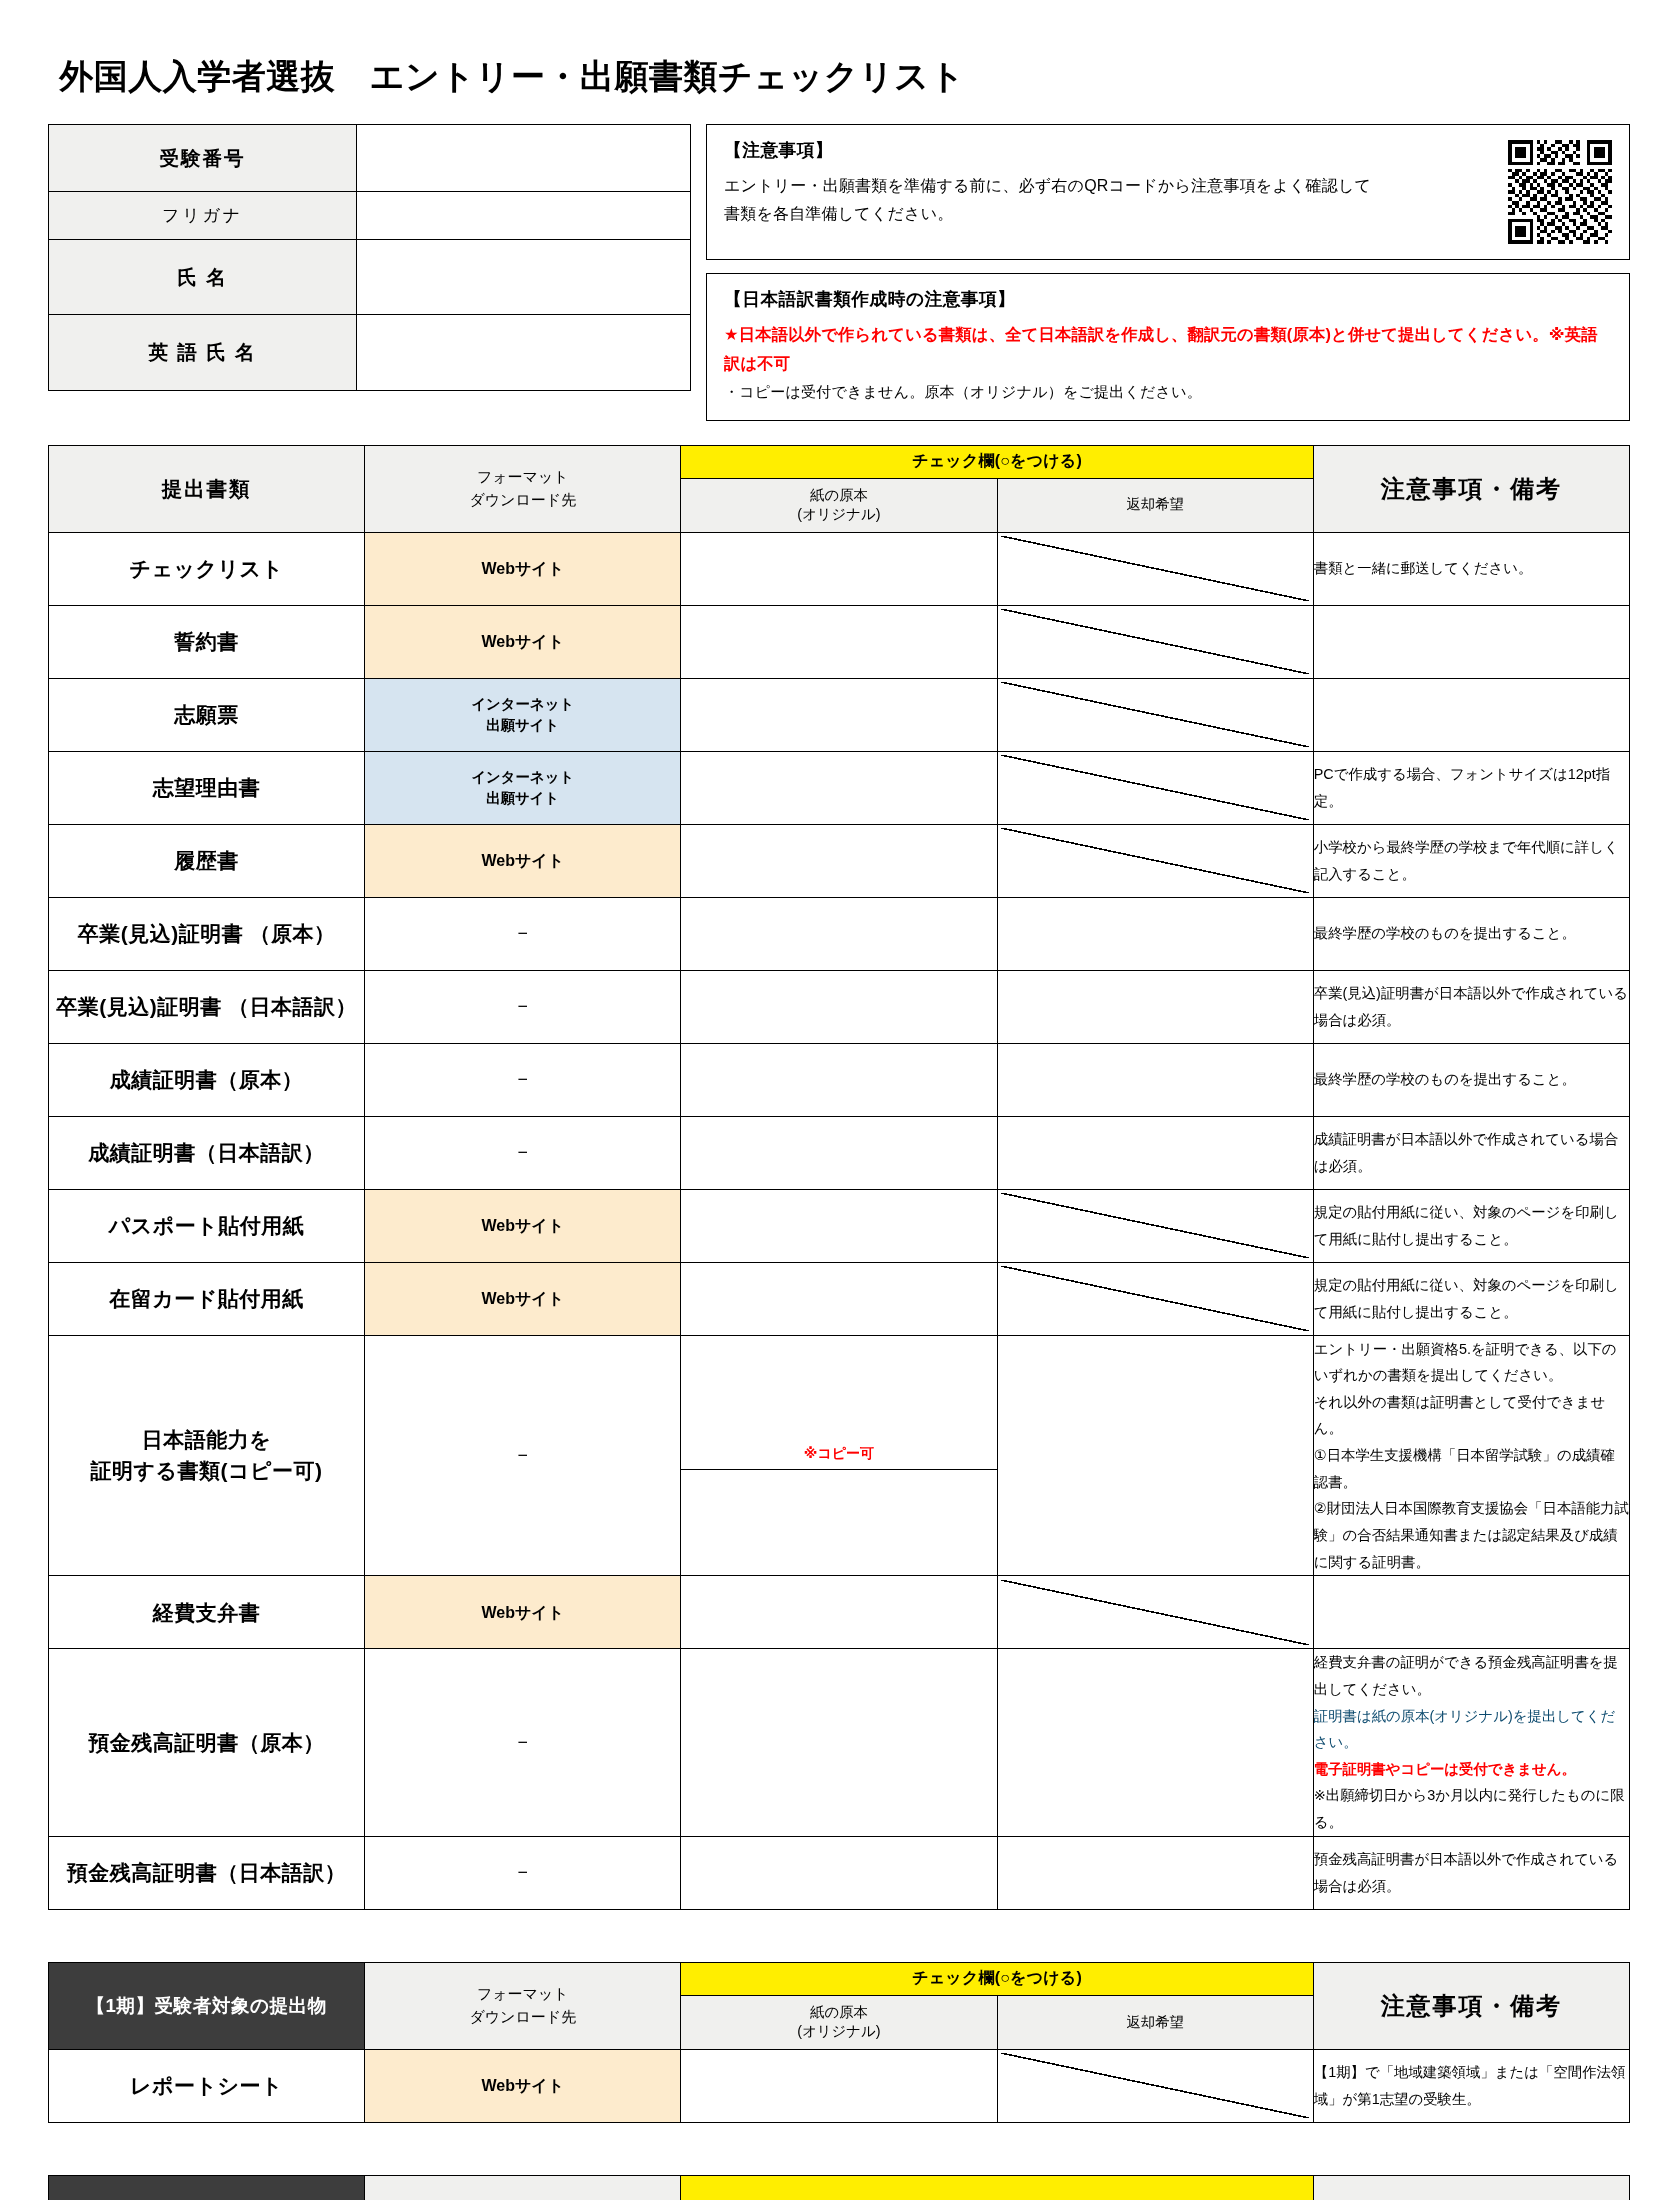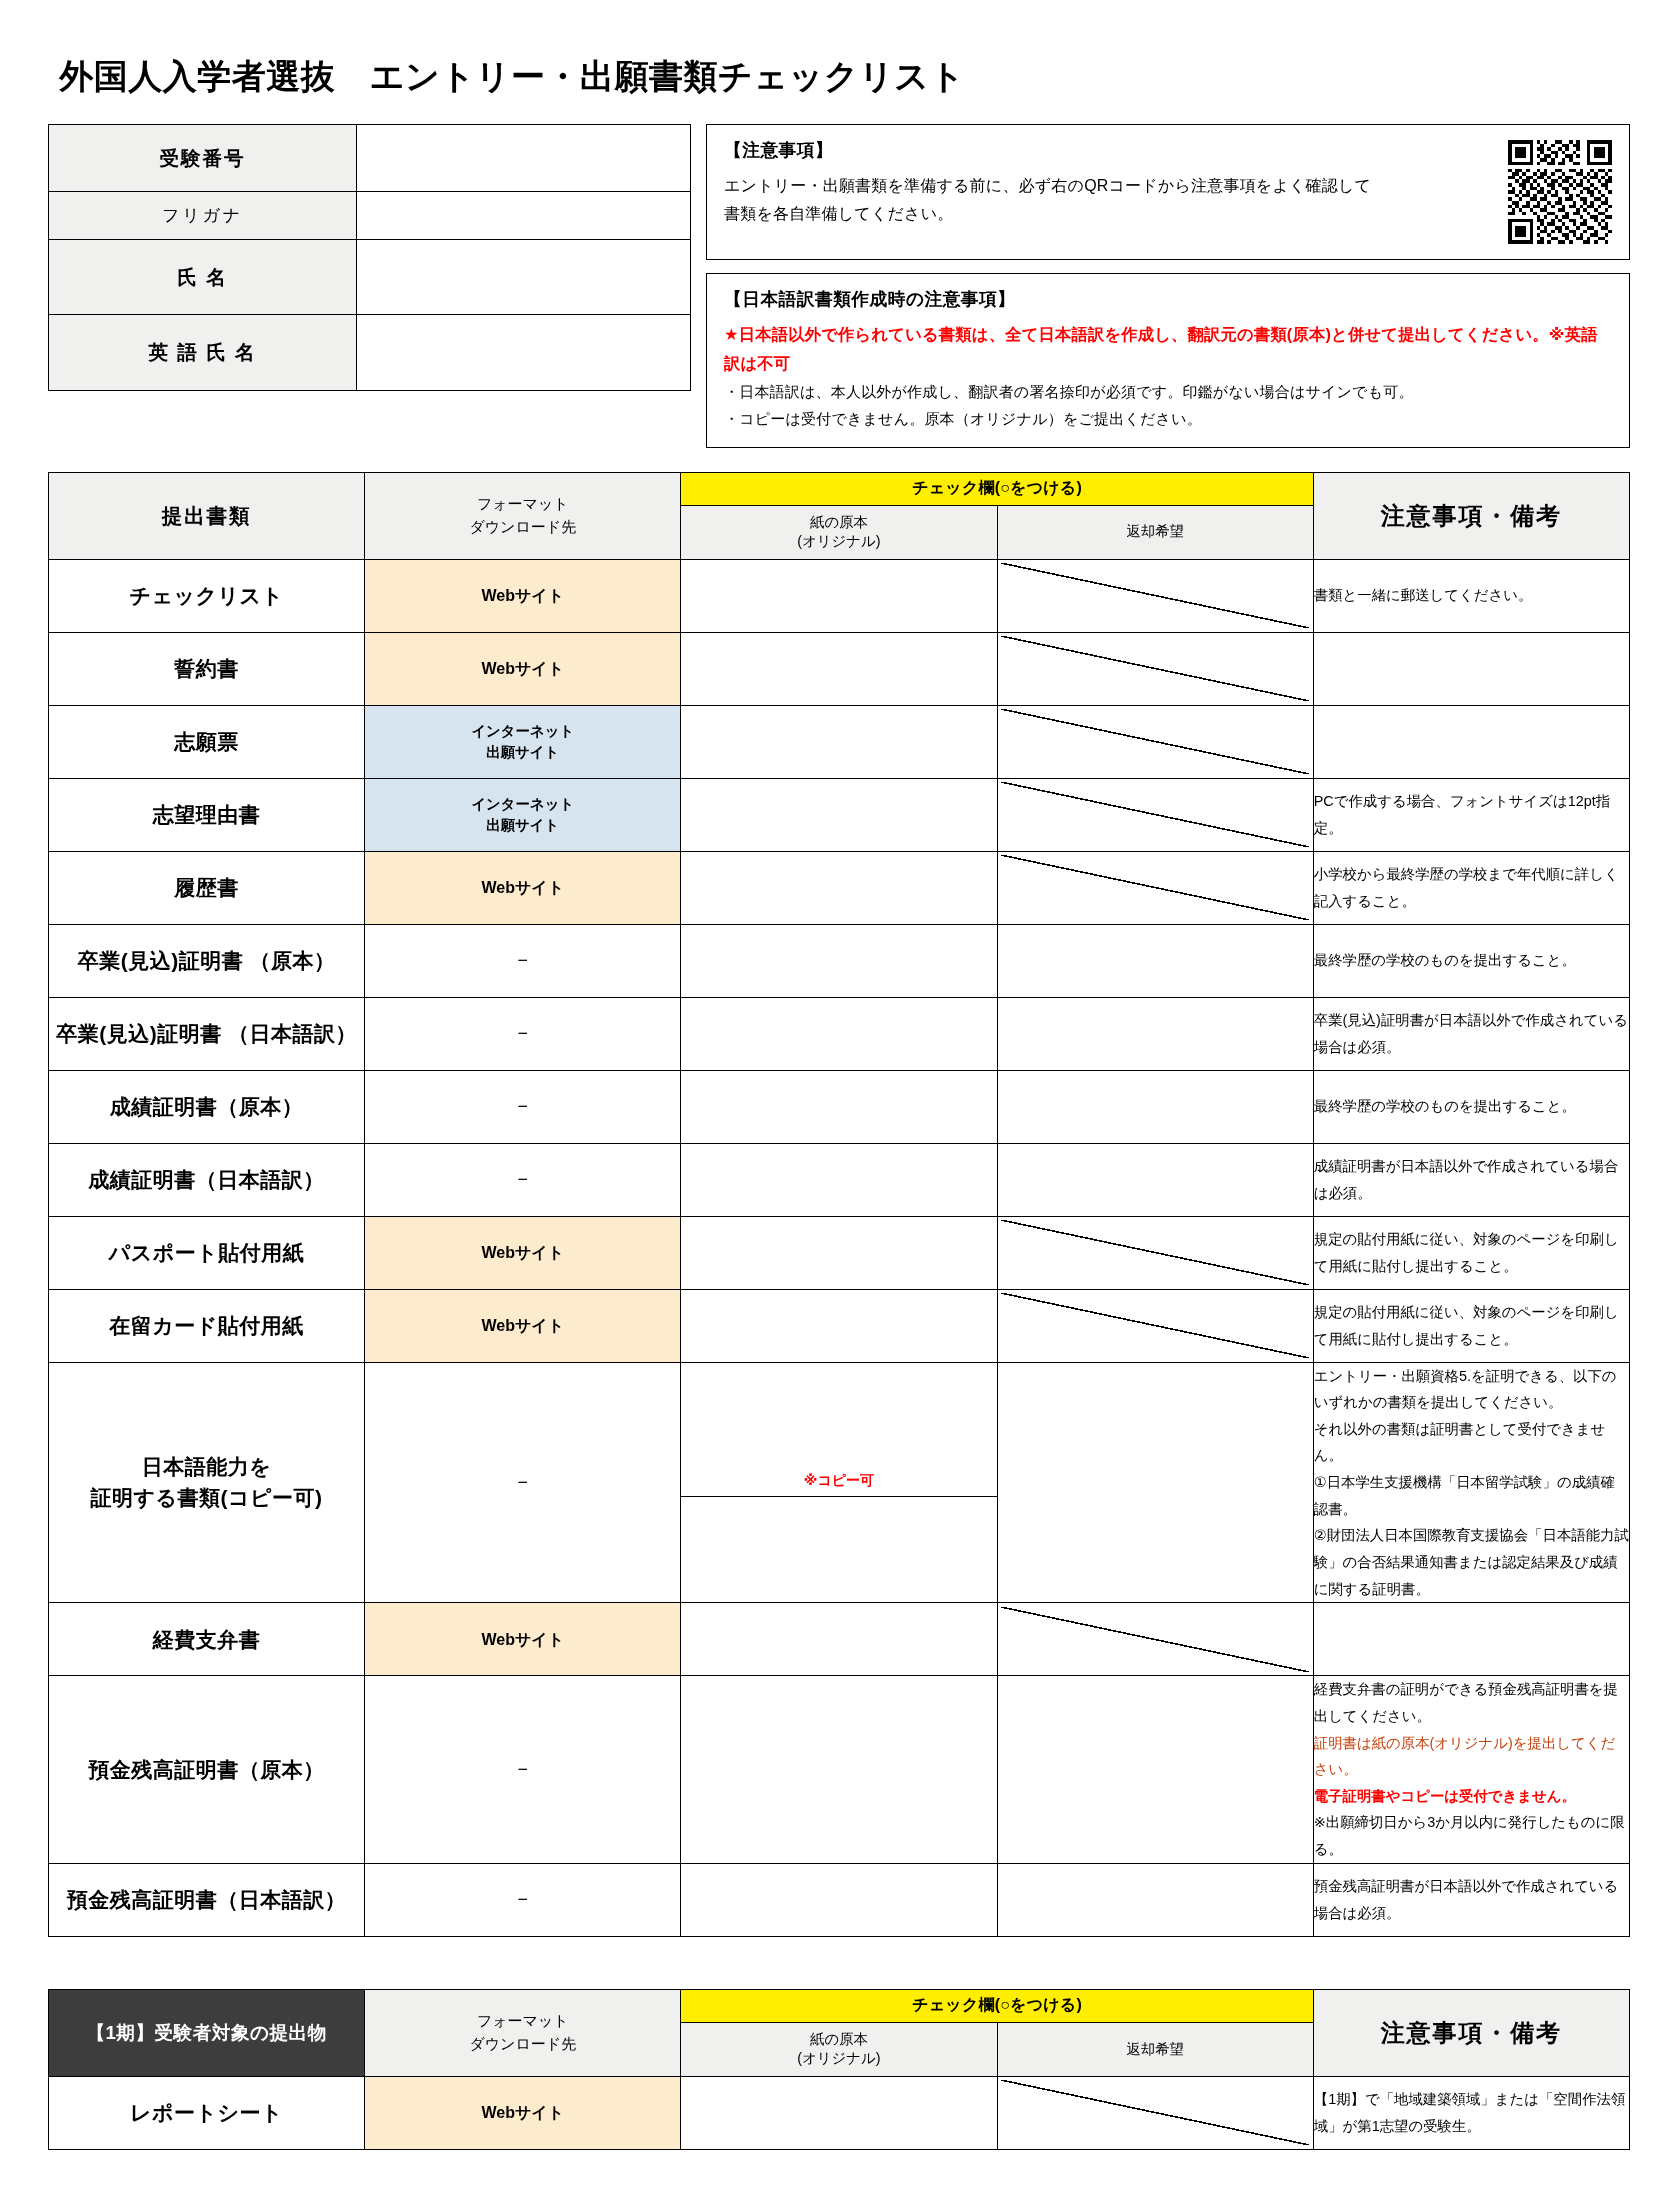--- a/index.html
+++ b/index.html
@@ -162,21 +162,21 @@
   .c-fmt.web  { background: #fdebcd; }
   .c-fmt.net  { background: #d6e4f0; font-size: 14.4px; }
   .c-fmt.dash { font-weight: normal; font-size: 17.7px; }
   .c-check { background: #fff; }
   .c-notes {
     padding: 9.3px 11.2px 9.3px 13px;
     font-size: 14.4px;
     line-height: 1.85;
     text-align: left;
   }
-  .note-line.red  { color: #c2410c; }
+  .note-line.red  { color: #0c4a6e; }
   .note-line.redb { color: #ff0000; font-weight: bold; }
 
   
   .slash { position: relative; }
   .slash::after {
     content: "";
     position: absolute;
     left: 3.7px; right: 3.7px; top: 3.7px; bottom: 3.7px;
     background: linear-gradient(to right top,
       transparent calc(50% - 0.8px), #000 calc(50% - 0.8px),
@@ -475,21 +475,20 @@
                 <rect x="24" y="28" width="1" height="1"></rect>
               <rect x="27" y="28" width="1" height="1"></rect>
             </g>
           </svg>
         </div>
       </div>
 
       <div class="notice-box">
         <div class="notice-title">【日本語訳書類作成時の注意事項】</div>
         <div class="notice-line red">★日本語以外で作られている書類は、全て日本語訳を作成し、翻訳元の書類(原本)と併せて提出してください。※英語訳は不可</div>
-        <div class="notice-line small">・日本語訳は、本人以外が作成し、翻訳者の署名捺印が必須です。印鑑がない場合はサインでも可。</div>
         <div class="notice-line small">・コピーは受付できません。原本（オリジナル）をご提出ください。</div>
       </div>
 
     </div>
   </div>
 
   <div id="tables-root">
       <table class="doc-table">
         <tbody>
           <tr>

